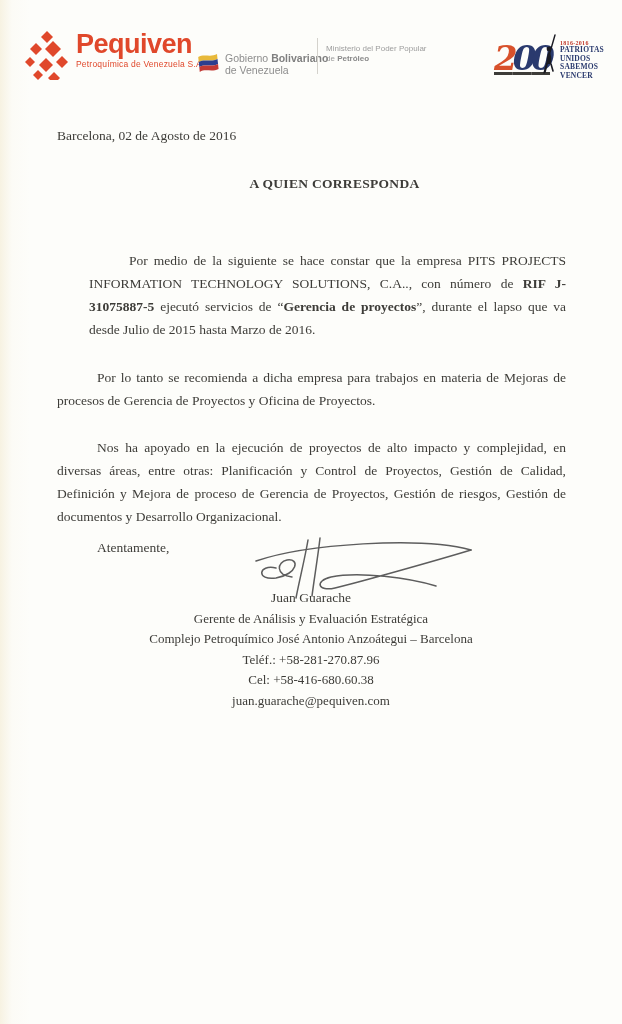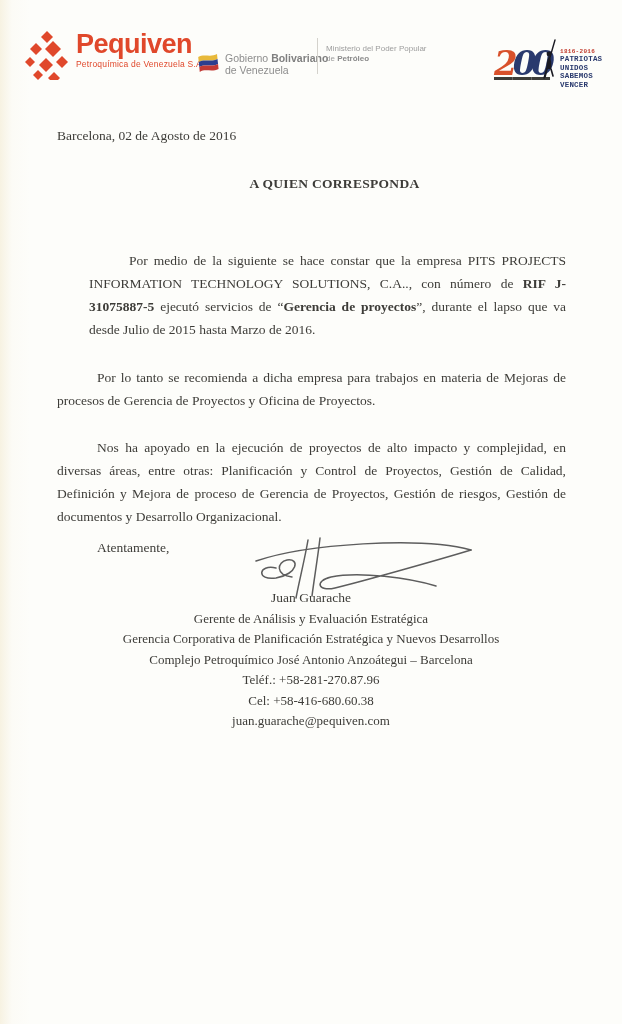--- a/index.html
+++ b/index.html
@@ -49,21 +49,21 @@
 
   .bicent-block { position: absolute; left: 494px; top: 8px; display: flex; align-items: center; }
   .bicent-digits {
     font-family: "DejaVu Serif", serif; font-style: italic; font-weight: bold;
     font-size: 34px; line-height: 34px; letter-spacing: -5px; position: relative; padding-right: 6px; text-decoration: underline;
   }
   .digit-2 { color: #d8512b; }
   .digit-0 { color: #2a3a6e; }
   .bicent-figure { position: absolute; right: -2px; top: -8px; }
   .bicent-text {
-    font-family: Liberation Mono, monospace; margin-left: 4px; margin-top: 12px;
+    font-family: Liberation Serif, serif; margin-left: 4px; margin-top: 4px;
   }
   .bicent-years { font-size: 6px; font-weight: bold; color: #c0392b; letter-spacing: 0.3px; }
   .bicent-motto { font-size: 7.5px; font-weight: bold; color: #2a3a6e; line-height: 8.5px; letter-spacing: 0.2px; }
 
   
   .content { position: absolute; left: 57px; top: 128px; width: 509px; }
   .date-line { font-size: 13.5px; }
   .salutation {
     margin-top: 32px; padding-left: 46px;
     text-align: center; font-weight: bold; font-size: 13.5px; letter-spacing: 0.3px;
@@ -178,21 +178,20 @@
         <path d="M70,10 C67,28 61,52 58,68"></path>
         <path d="M82,8 C80,26 76,50 74,66"></path>
         <path d="M38,38 C20,34 18,51 38,48 C60,44 62,28 49,30 C39,32 37,45 54,47"></path>
         <path d="M18,31 C68,14 182,6 233,20"></path>
         <path d="M233,20 C200,30 122,52 97,58 C80,62 76,51 93,47 C121,41 172,48 198,56"></path>
       </g>
     </svg>
     <div class="sig-block">
       <div class="sig-name">Juan Guarache</div>
       <div>Gerente de Análisis y Evaluación Estratégica</div>
-      <div>Gerencia Corporativa de Planificación Estratégica y Nuevos Desarrollos</div>
       <div>Complejo Petroquímico José Antonio Anzoátegui – Barcelona</div>
       <div>Teléf.: +58-281-270.87.96</div>
       <div>Cel: +58-416-680.60.38</div>
       <div>juan.guarache@pequiven.com</div>
     </div>
   </div>
 
 </div>
 
 </body></html>

